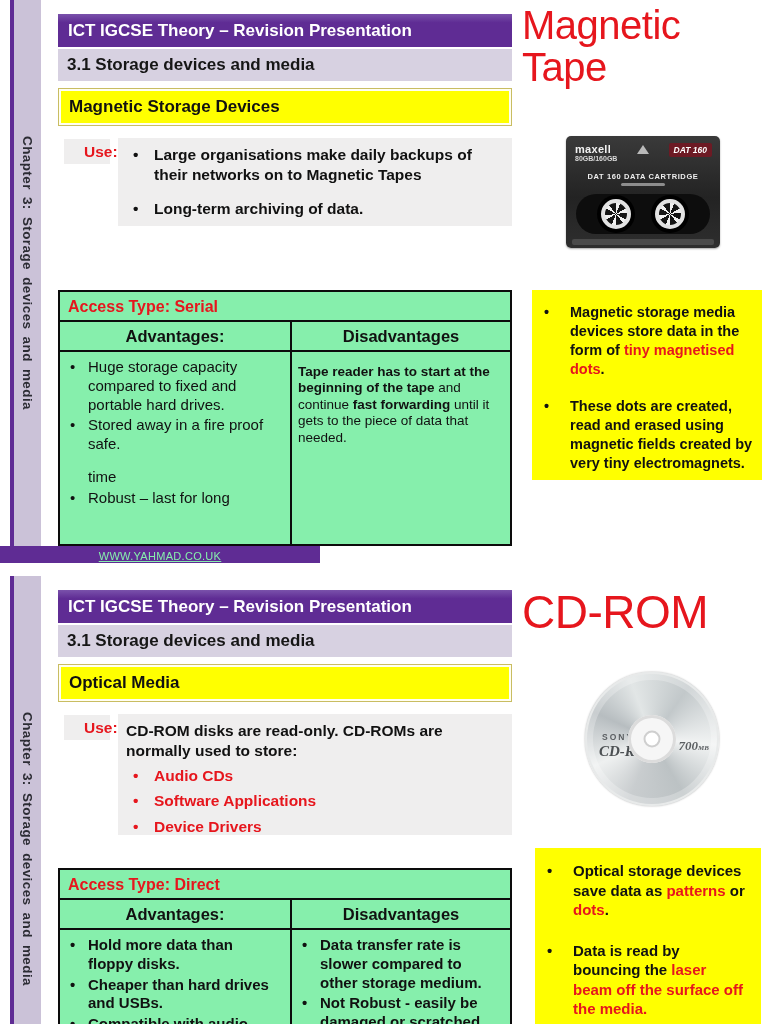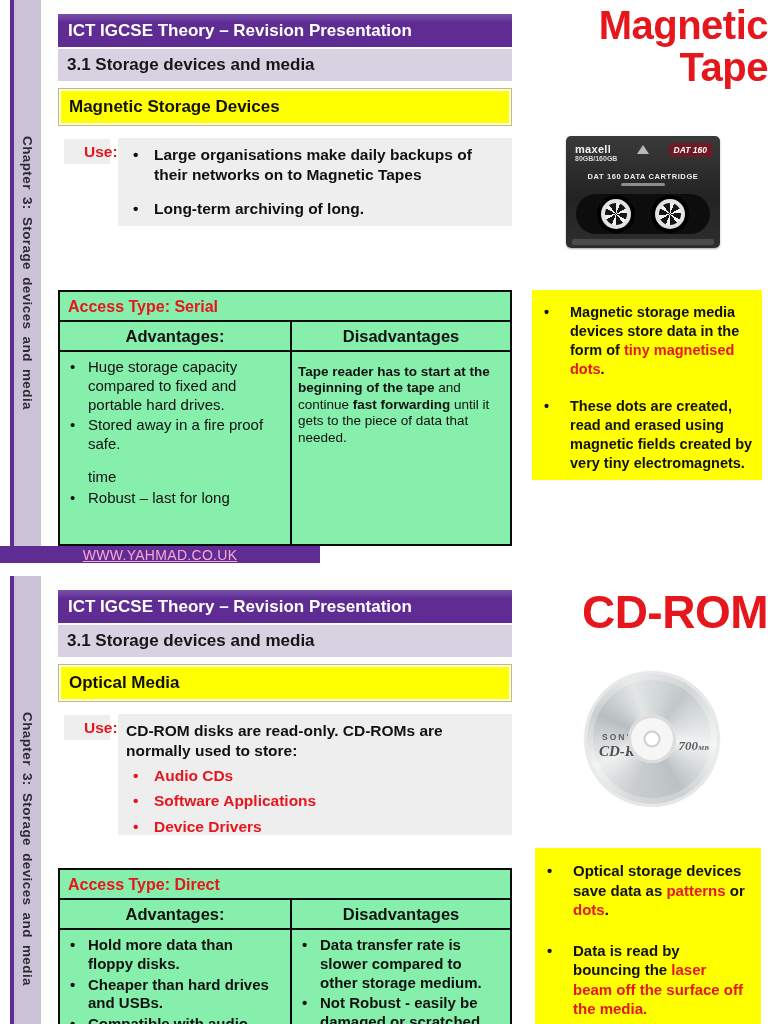--- a/index.html
+++ b/index.html
@@ -52,26 +52,26 @@
   .tbl-body .bl{padding-left:24px;margin-bottom:2px;}
   .tbl-body .bl::before{left:6px;}
   .tbl-body .bl.nodot{margin-top:14px;}
   .dis-note{font-size:13.5px;line-height:1.22;margin:6px 2px 0 2px;}
   .s2 .tbl{top:292px;}
   .s2 .tbl-body{font-weight:600;}
 
   
   .footer-bar{position:absolute;left:0;top:546px;width:320px;height:17px;background:#5f2c94;
        text-align:center;}
-  .footer-bar a{color:#f9a8d4;font-size:14px;line-height:17px;text-decoration:underline;
+  .footer-bar a{color:#86efac;font-size:11px;line-height:17px;text-decoration:underline;
        letter-spacing:.3px;cursor:pointer;}
 
   
-  .big-title{position:absolute;left:522px;top:4px;width:246px;text-align:right;color:#e6161d;
-       font-weight:bold;font-size:40px;line-height:1.05;letter-spacing:-.5px;}
+  .big-title{position:absolute;left:522px;top:4px;width:246px;text-align:left;color:#e6161d;
+       font-weight:normal;font-size:40px;line-height:1.05;letter-spacing:-.5px;}
   .s2 .big-title{top:12px;font-size:46px;}
 
   .note{position:absolute;left:532px;top:290px;width:230px;height:190px;background:#ffff00;
        padding:13px 6px 16px 10px;box-sizing:border-box;font-weight:bold;font-size:14.5px;line-height:1.3;}
   .note .bl{margin-bottom:19px;max-width:192px;}
   .note .bl::before{left:2px;}
   .s2 .note{left:535px;top:272px;width:226px;height:220px;font-size:15px;}
   .s2 .note .bl{max-width:176px;margin-bottom:21px;}
 
   
@@ -119,21 +119,21 @@
       <span class="vtext">Chapter  3:  Storage devices and media</span>
     </div>
 
     <div class="hdr">ICT IGCSE Theory – Revision Presentation</div>
     <div class="sub">3.1 Storage devices and media</div>
     <div class="sect">Magnetic Storage Devices</div>
 
     <div class="use-label">Use:</div>
     <div class="use-box" style="height:88px">
       <div class="bl">Large organisations make daily backups of their networks on to Magnetic Tapes</div>
-      <div class="bl">Long-term archiving of long.</div>
+      <div class="bl">Long-term archiving of data.</div>
     </div>
 
     <div class="tbl">
       <div class="tbl-access">Access Type: Serial</div>
       <div class="tbl-heads">
         <div class="hc col-l">Advantages:</div>
         <div class="hc col-r">Disadvantages</div>
       </div>
       <div class="tbl-body">
         <div class="cell col-l">

